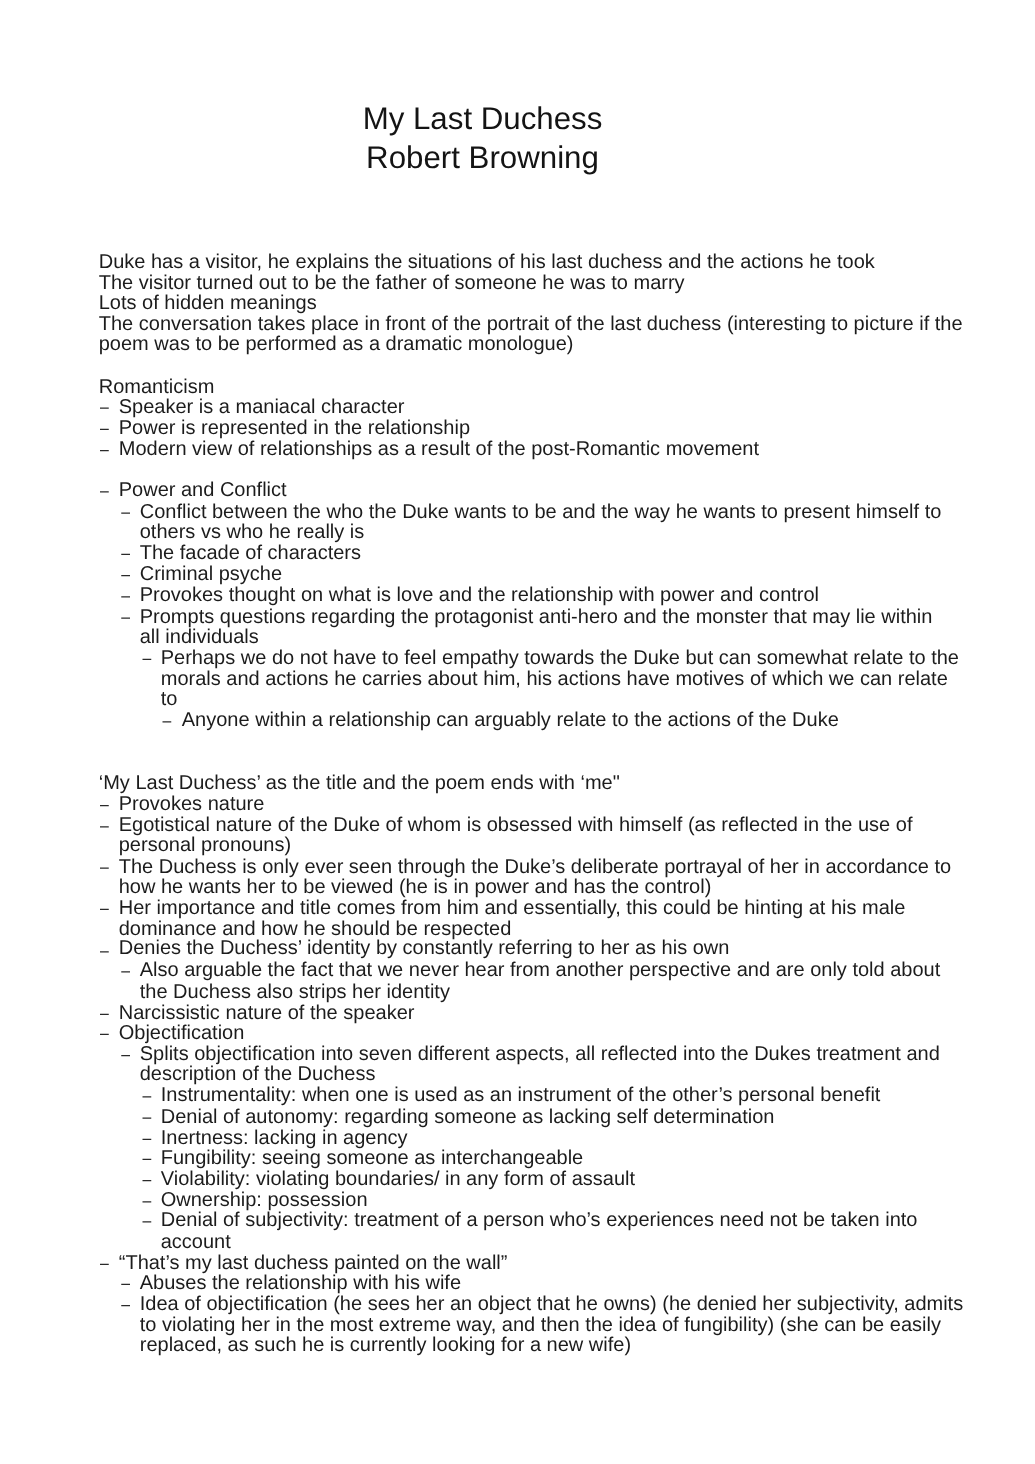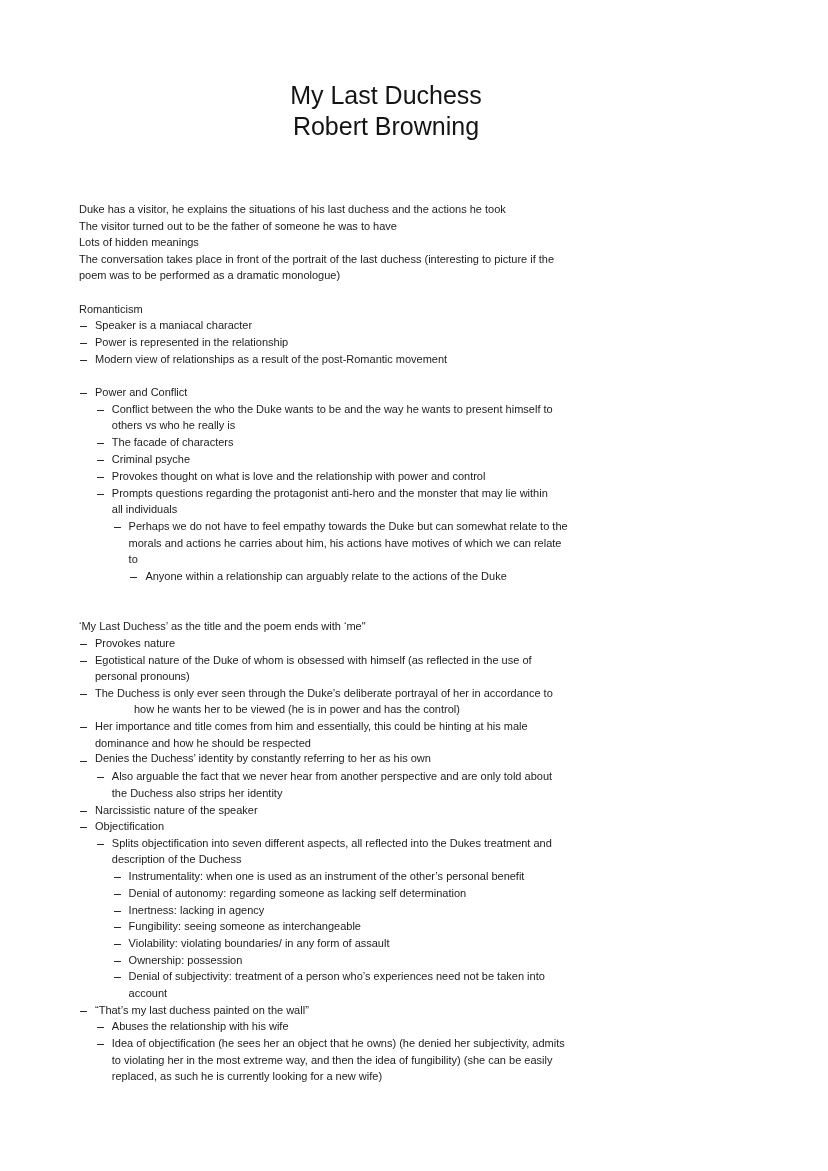--- a/index.html
+++ b/index.html
@@ -1,32 +1,32 @@
 <!DOCTYPE html>
 <html><head>
 <meta charset="utf-8">
 <style>
   html, body { margin: 0; padding: 0; background: #ffffff; }
   body { width: 828px; height: 1171px; position: relative; overflow: hidden;
          font-family: "Liberation Sans", "DejaVu Sans", sans-serif; color: #1a1a1a; }
   .page { position: absolute; left: 0; top: 0; width: 828px; height: 1171px; background: #fff; }
   .title { position: absolute; left: 0; width: 772px; text-align: center;
            font-size: 25px; line-height: 30px; color: #141414; }
-  .line { position: absolute; font-size: 11px; line-height: 17px; white-space: nowrap; color: #1c1c1c; }
+  .line { position: absolute; font-size: 16px; line-height: 17px; white-space: nowrap; color: #1c1c1c; }
   .dash { position: absolute; width: 7px; height: 1.4px; background: #2a2a2a; }
 </style>
 </head>
 <body>
 
 <div class="page">
   <div class="title" style="top:80px">My Last Duchess</div>
   <div class="title" style="top:111px">Robert Browning</div>
   <div id="body-lines">
       <div class="line" style="left: 79px; top: 201px;">Duke has a visitor, he explains the situations of his last duchess and the actions he took</div>
-      <div class="line" style="left: 79px; top: 218px;">The visitor turned out to be the father of someone he was to have</div>
+      <div class="line" style="left: 79px; top: 218px;">The visitor turned out to be the father of someone he was to marry</div>
       <div class="line" style="left: 79px; top: 234px;">Lots of hidden meanings</div>
       <div class="line" style="left: 79px; top: 251px;">The conversation takes place in front of the portrait of the last duchess (interesting to picture if the</div>
       <div class="line" style="left: 79px; top: 267px;">poem was to be performed as a dramatic monologue)</div>
       <div class="line" style="left: 79px; top: 301px;">Romanticism</div>
       <div class="dash" style="left: 80px; top: 326px;"></div>
       <div class="line" style="left: 95px; top: 317px;">Speaker is a maniacal character</div>
       <div class="dash" style="left: 80px; top: 343px;"></div>
       <div class="line" style="left: 95px; top: 334px;">Power is represented in the relationship</div>
       <div class="dash" style="left: 80px; top: 360px;"></div>
       <div class="line" style="left: 95px; top: 351px;">Modern view of relationships as a result of the post-Romantic movement</div>
@@ -51,21 +51,21 @@
       <div class="dash" style="left: 130.4px; top: 577px;"></div>
       <div class="line" style="left: 145.4px; top: 568px;">Anyone within a relationship can arguably relate to the actions of the Duke</div>
       <div class="line" style="left: 79px; top: 618px;">‘My Last Duchess’ as the title and the poem ends with ‘me"</div>
       <div class="dash" style="left: 80px; top: 644px;"></div>
       <div class="line" style="left: 95px; top: 635px;">Provokes nature</div>
       <div class="dash" style="left: 80px; top: 661px;"></div>
       <div class="line" style="left: 95px; top: 652px;">Egotistical nature of the Duke of whom is obsessed with himself (as reflected in the use of</div>
       <div class="line" style="left: 95px; top: 668px;">personal pronouns)</div>
       <div class="dash" style="left: 80px; top: 694px;"></div>
       <div class="line" style="left: 95px; top: 685px;">The Duchess is only ever seen through the Duke’s deliberate portrayal of her in accordance to</div>
-      <div class="line" style="left: 95px; top: 701px; margin-left: 39px;">how he wants her to be viewed (he is in power and has the control)</div>
+      <div class="line" style="left: 95px; top: 701px;">how he wants her to be viewed (he is in power and has the control)</div>
       <div class="dash" style="left: 80px; top: 727px;"></div>
       <div class="line" style="left: 95px; top: 718px;">Her importance and title comes from him and essentially, this could be hinting at his male</div>
       <div class="line" style="left: 95px; top: 735px;">dominance and how he should be respected</div>
       <div class="dash" style="left: 80px; top: 761px;"></div>
       <div class="line" style="left: 95px; top: 750px;">Denies the Duchess’ identity by constantly referring to her as his own</div>
       <div class="dash" style="left: 96.8px; top: 777px;"></div>
       <div class="line" style="left: 111.8px; top: 768px;">Also arguable the fact that we never hear from another perspective and are only told about</div>
       <div class="line" style="left: 111.8px; top: 785px;">the Duchess also strips her identity</div>
       <div class="dash" style="left: 80px; top: 811px;"></div>
       <div class="line" style="left: 95px; top: 802px;">Narcissistic nature of the speaker</div>

